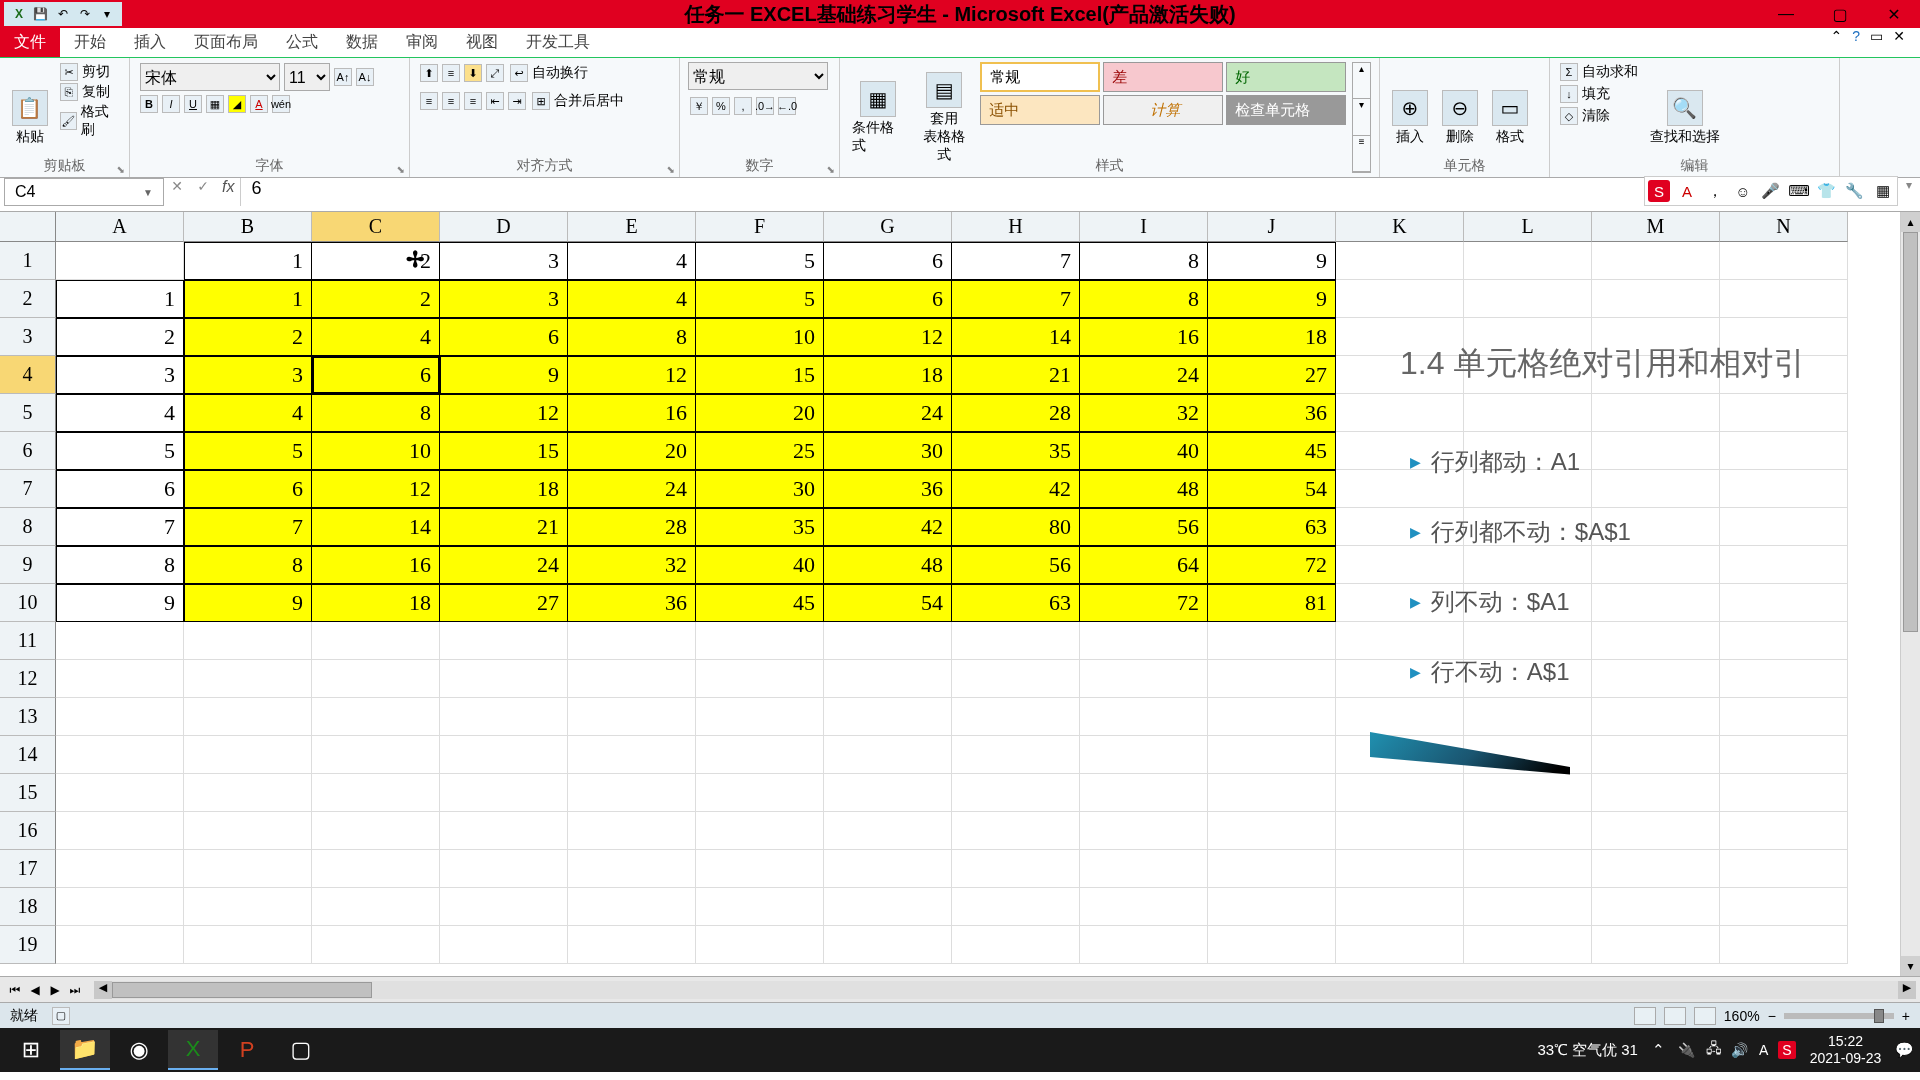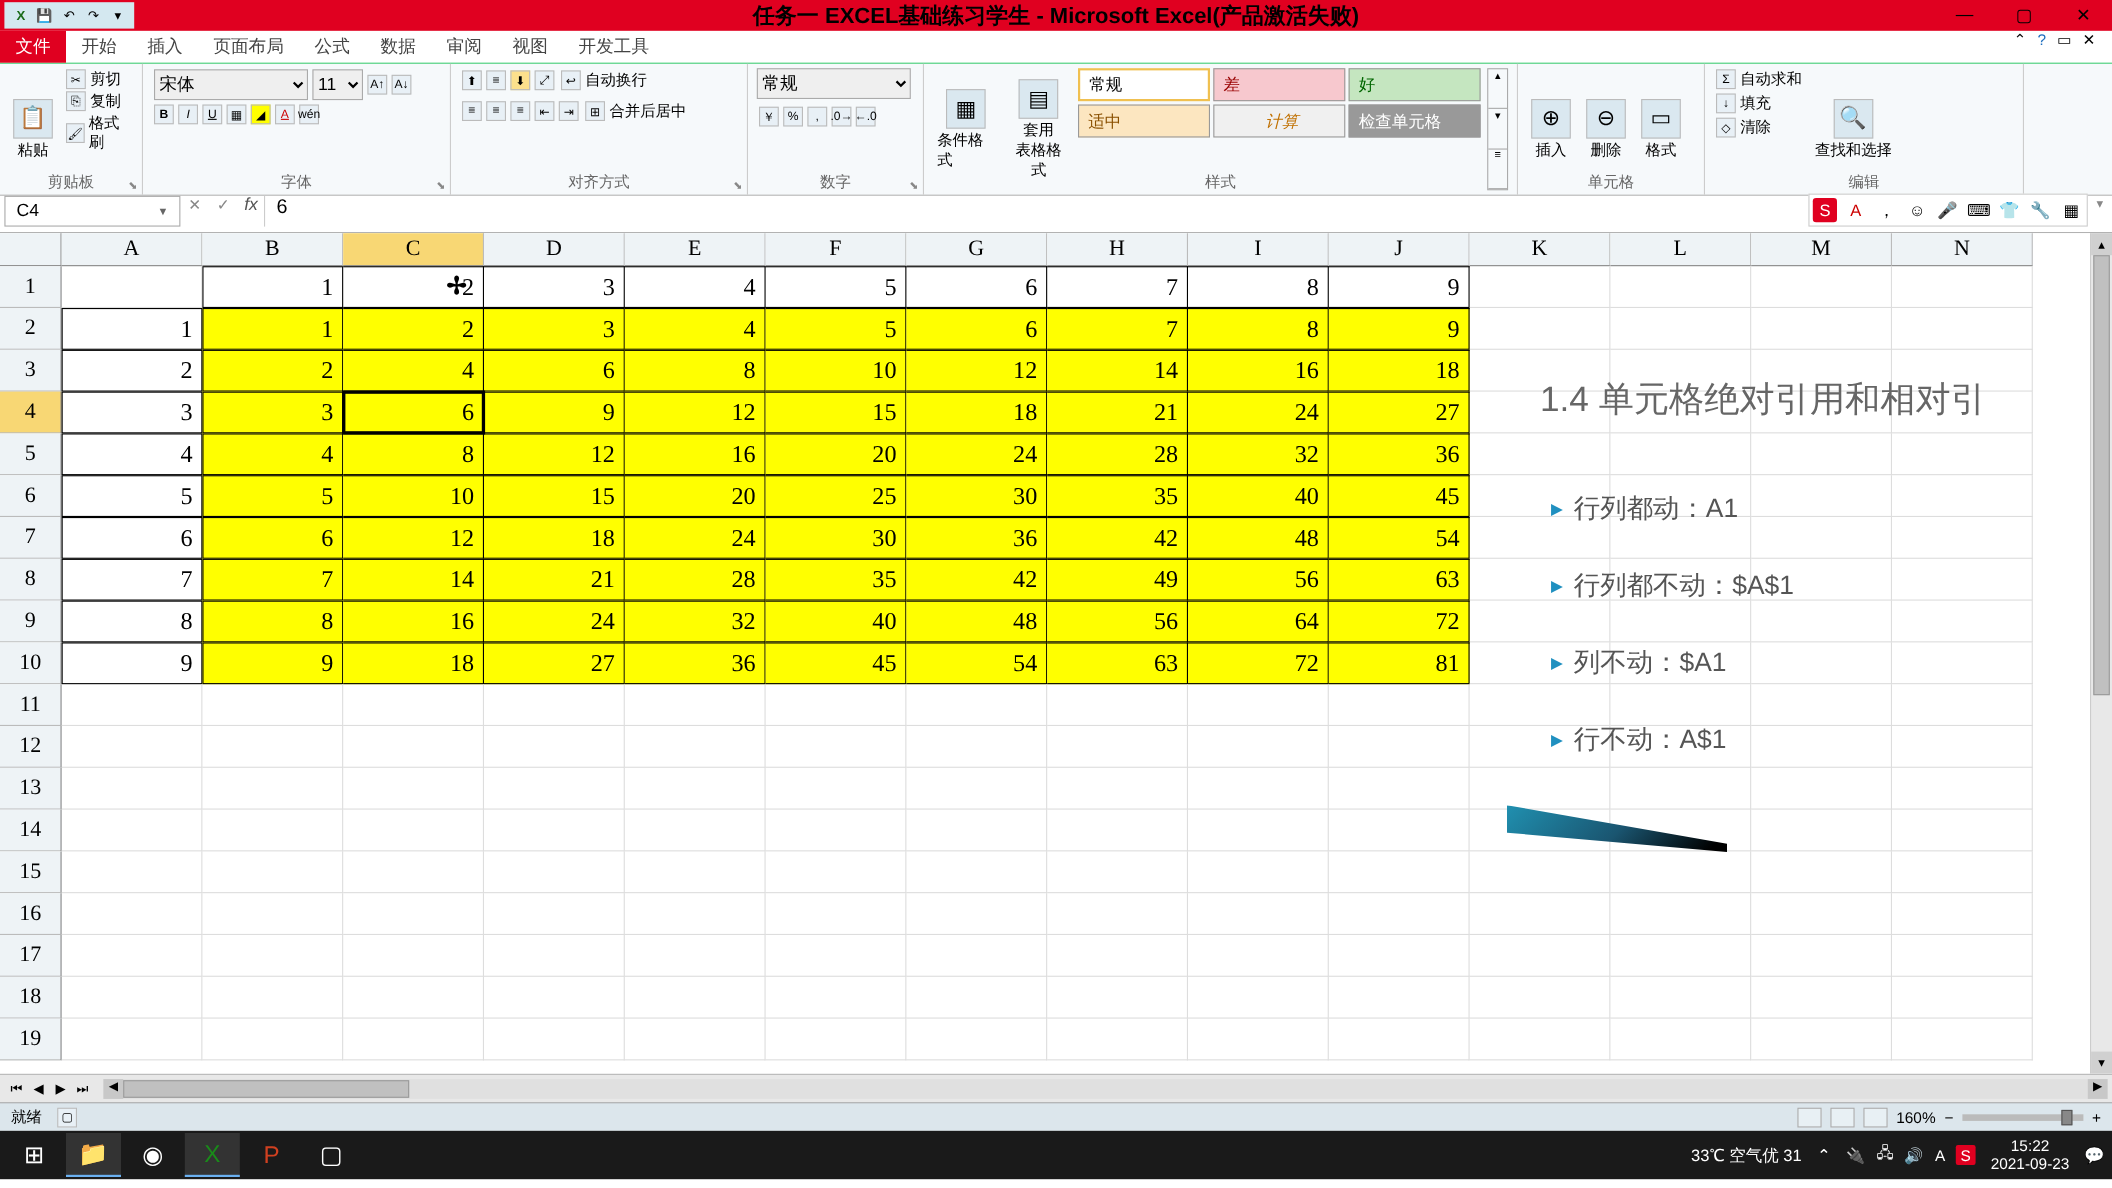--- a/index.html
+++ b/index.html
@@ -457,21 +457,21 @@
       <div class="cell"></div>
       <div class="cell"></div>
       <div class="row-hdr">8</div>
       <div class="cell" style="border-width: 1px; border-style: solid; border-color: rgb(0, 0, 0);">7</div>
       <div class="cell yl" style="border-left: 1px solid rgb(0, 0, 0);">7</div>
       <div class="cell yl">14</div>
       <div class="cell yl">21</div>
       <div class="cell yl">28</div>
       <div class="cell yl">35</div>
       <div class="cell yl">42</div>
-      <div class="cell yl">49</div>
+      <div class="cell yl">80</div>
       <div class="cell yl">56</div>
       <div class="cell yl">63</div>
       <div class="cell"></div>
       <div class="cell"></div>
       <div class="cell"></div>
       <div class="cell"></div>
       <div class="row-hdr">9</div>
       <div class="cell" style="border-width: 1px; border-style: solid; border-color: rgb(0, 0, 0);">8</div>
       <div class="cell yl" style="border-left: 1px solid rgb(0, 0, 0);">8</div>
       <div class="cell yl">16</div>

